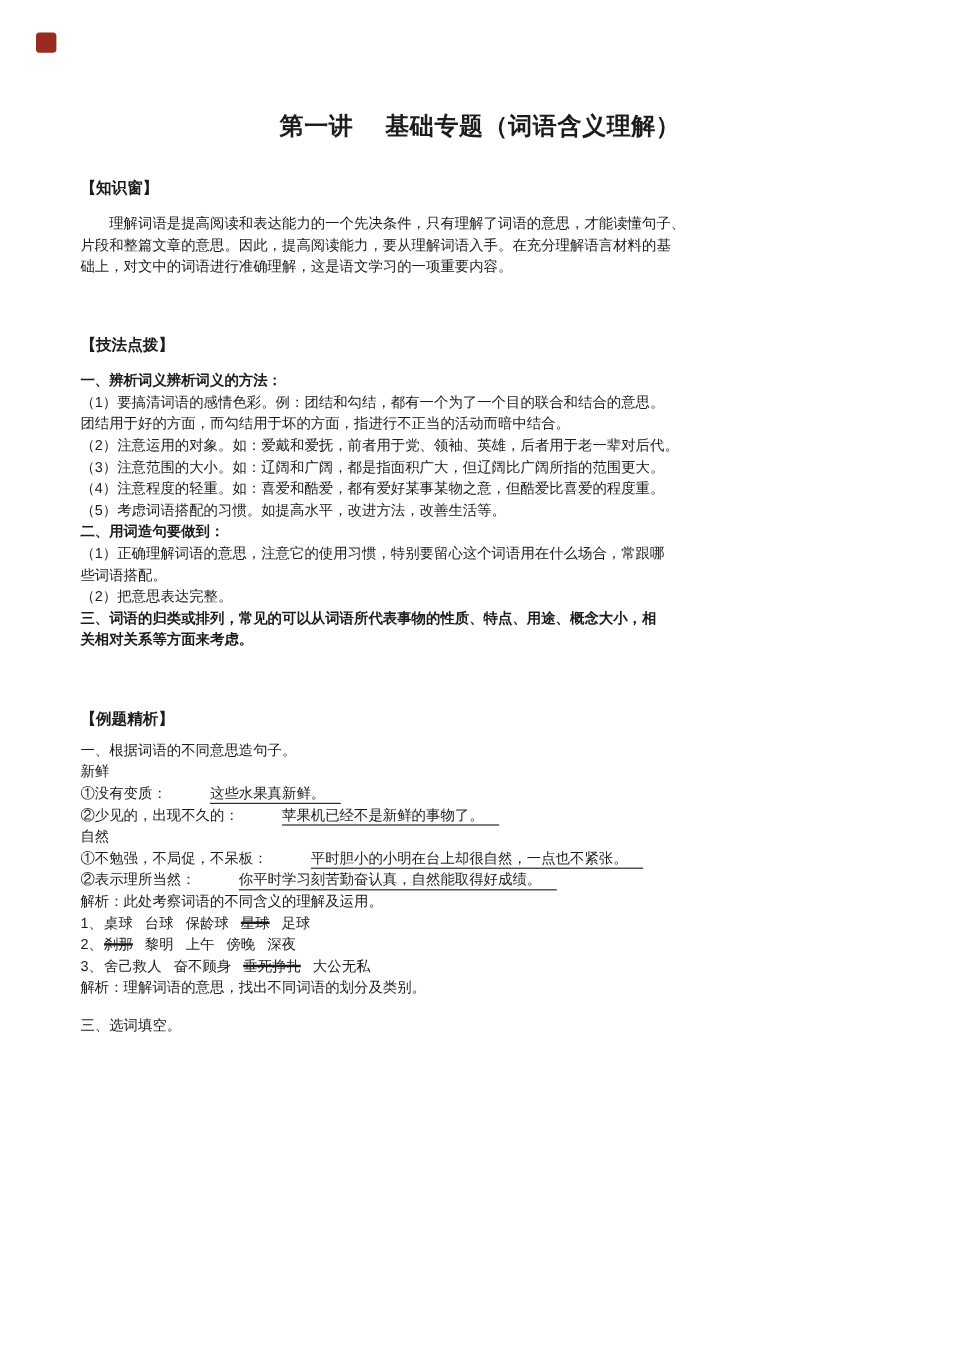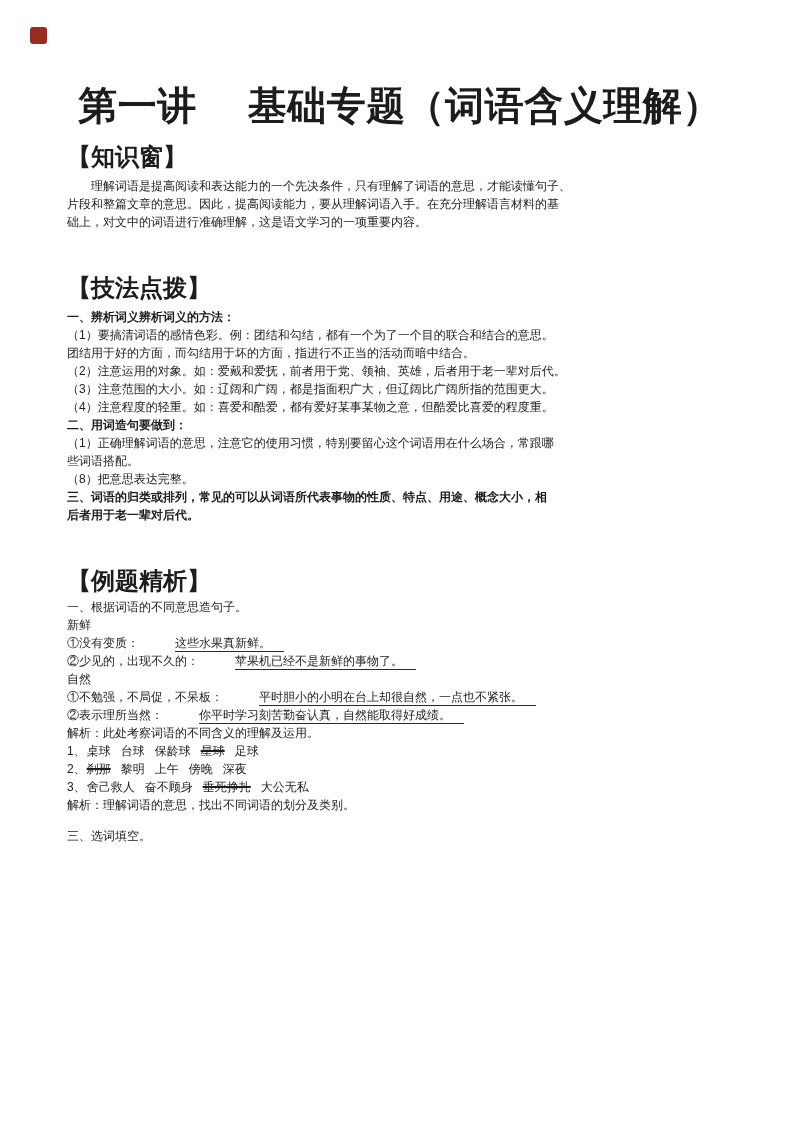--- a/index.html
+++ b/index.html
@@ -22,29 +22,29 @@
     border-radius: 3px;
   }
   .content {
     position: absolute;
     left: 67px;
     top: 0;
     width: 666px;
   }
   .doc-title {
     margin-top: 88px;
-    font-size: 39px;
+    font-size: 20px;
     line-height: 36px;
     font-weight: 700;
     text-align: center;
     letter-spacing: 0.5px;
     white-space: nowrap;
   }
   .sec-header {
-    font-size: 24px;
+    font-size: 13px;
     line-height: 26px;
     font-weight: 700;
   }
   .h-knowledge { margin-top: 20px; }
   .h-technique { margin-top: 44px; }
   .h-examples  { margin-top: 44px; }
   .body-line, .body-par {
     font-size: 12px;
     line-height: 18px;
   }
@@ -85,26 +85,27 @@
 片段和整篇文章的意思。因此，提高阅读能力，要从理解词语入手。在充分理解语言材料的基
 础上，对文中的词语进行准确理解，这是语文学习的一项重要内容。</div>
 
     <div class="sec-header h-technique">【技法点拨】</div>
     <div class="body-line bold tech-head1">一、辨析词义辨析词义的方法：</div>
     <div class="body-par">（1）要搞清词语的感情色彩。例：团结和勾结，都有一个为了一个目的联合和结合的意思。
 团结用于好的方面，而勾结用于坏的方面，指进行不正当的活动而暗中结合。</div>
     <div class="body-par">（2）注意运用的对象。如：爱戴和爱抚，前者用于党、领袖、英雄，后者用于老一辈对后代。</div>
     <div class="body-par">（3）注意范围的大小。如：辽阔和广阔，都是指面积广大，但辽阔比广阔所指的范围更大。</div>
     <div class="body-par">（4）注意程度的轻重。如：喜爱和酷爱，都有爱好某事某物之意，但酷爱比喜爱的程度重。</div>
+    <div class="body-par">（5）考虑词语搭配的习惯。如提高水平，改进方法，改善生活等。</div>
     <div class="body-line bold">二、用词造句要做到：</div>
     <div class="body-par">（1）正确理解词语的意思，注意它的使用习惯，特别要留心这个词语用在什么场合，常跟哪
 些词语搭配。</div>
-    <div class="body-par">（8）把意思表达完整。</div>
+    <div class="body-par">（2）把意思表达完整。</div>
     <div class="body-par bold">三、词语的归类或排列，常见的可以从词语所代表事物的性质、特点、用途、概念大小，相
-后者用于老一辈对后代。</div>
+关相对关系等方面来考虑。</div>
 
     <div class="sec-header h-examples">【例题精析】</div>
 
     <div class="body-line ex1-title">一、根据词语的不同意思造句子。</div>
     <div class="body-line">新鲜</div>
     <div class="body-line"><span>①没有变质：</span><span class="ans">这些水果真新鲜。</span></div>
     <div class="body-line"><span>②少见的，出现不久的：</span><span class="ans">苹果机已经不是新鲜的事物了。</span></div>
     <div class="body-line">自然</div>
     <div class="body-line"><span>①不勉强，不局促，不呆板：</span><span class="ans">平时胆小的小明在台上却很自然，一点也不紧张。</span></div>
     <div class="body-line"><span>②表示理所当然：</span><span class="ans">你平时学习刻苦勤奋认真，自然能取得好成绩。</span></div>

